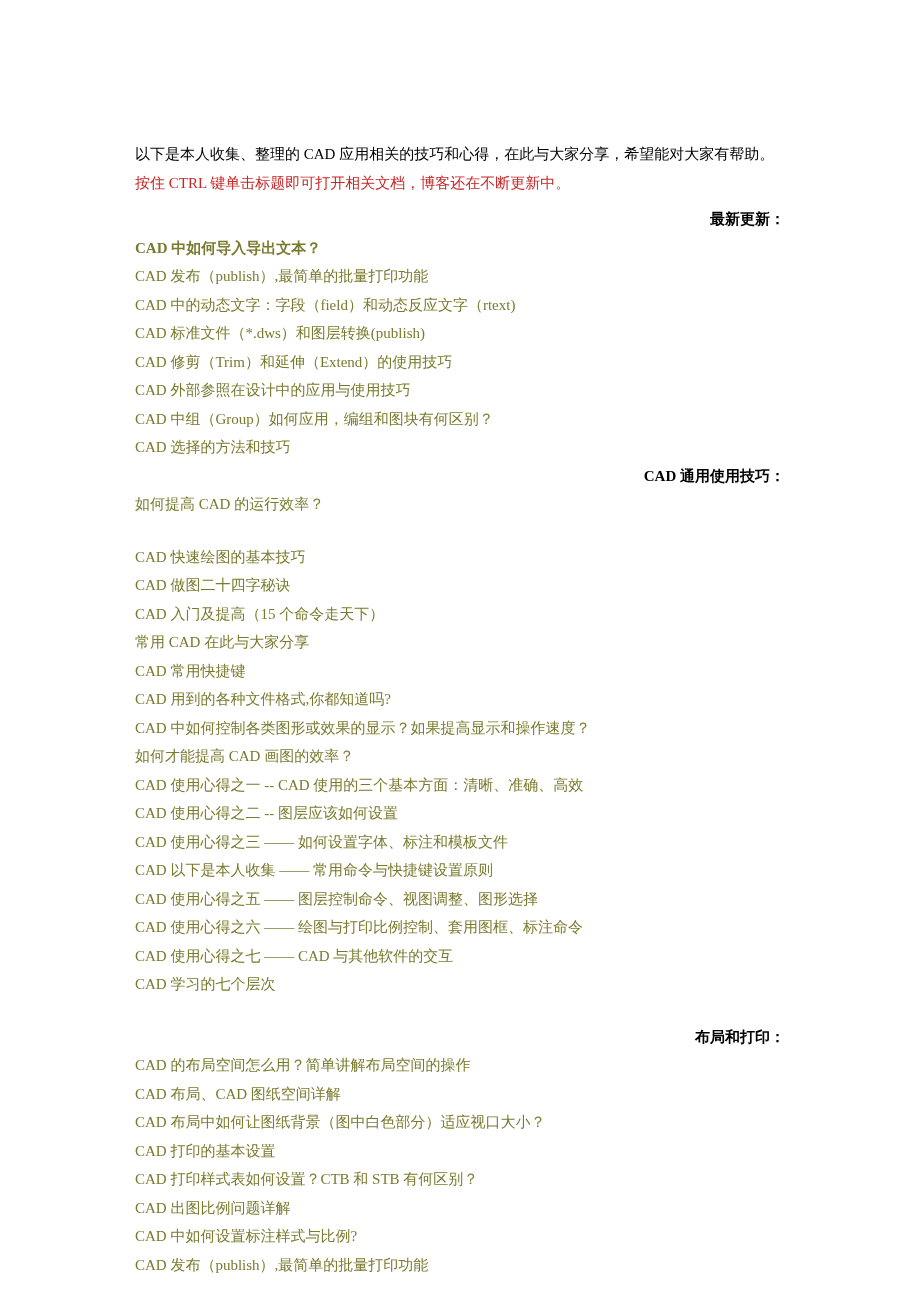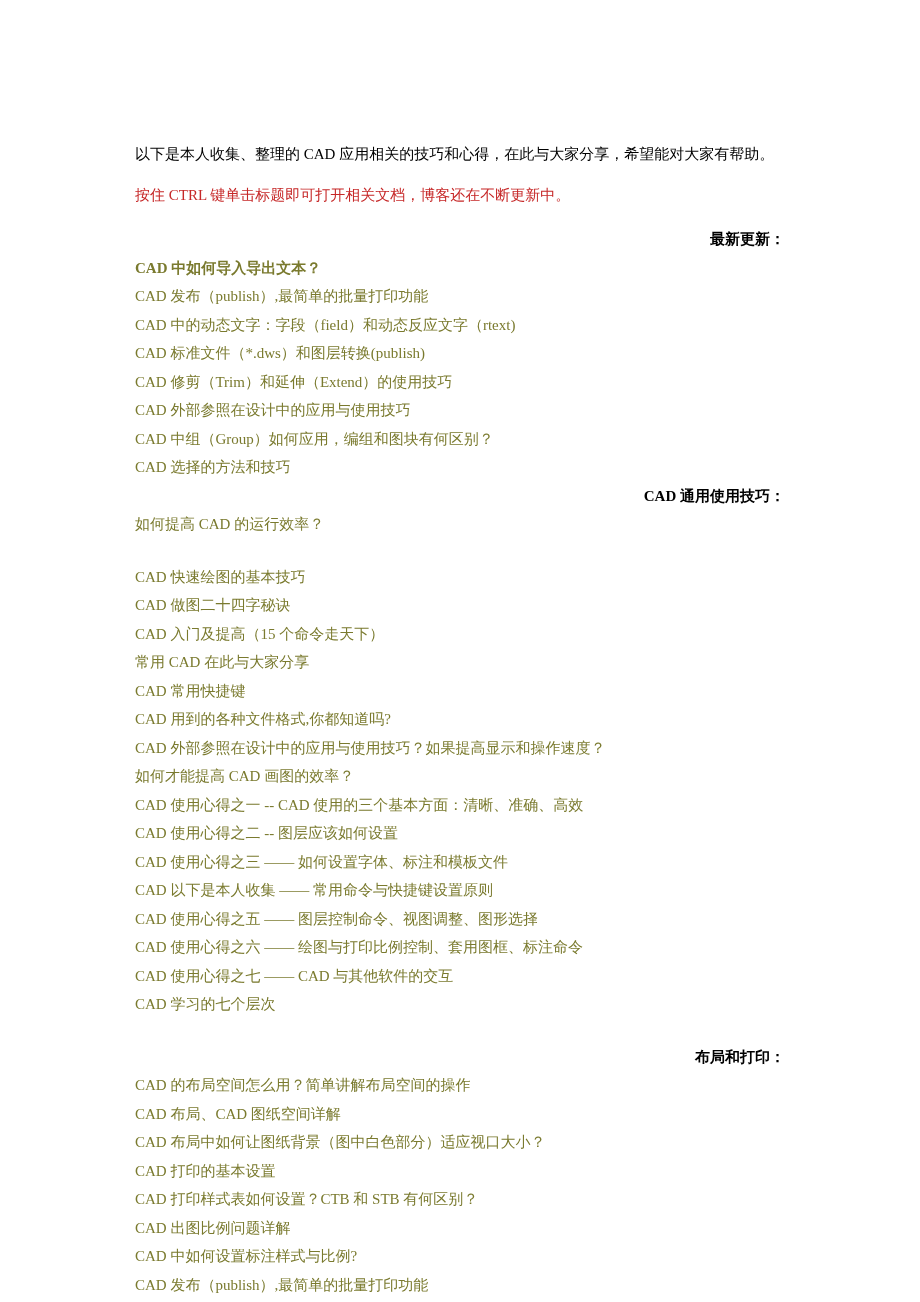--- a/index.html
+++ b/index.html
@@ -11,25 +11,25 @@
       font-family: "SimSun", "宋体", serif;
       font-size: 15px;
       line-height: 1.9;
       background: #fff;
       padding: 140px 135px 80px 135px;
       width: 920px;
       color: #000;
     }
     .intro {
       color: #000;
-      margin-bottom: 12px;
+      margin-bottom: 0;
     }
     .notice {
       color: #c62828;
-      margin-bottom: 16px;
+      margin-bottom: 8px;
     }
     .section-title {
       font-weight: bold;
       color: #000;
       text-align: right;
     }
     .bold-olive {
       font-weight: bold;
       color: #7a7a2e;
     }
@@ -65,21 +65,21 @@
 <div class="link"><a>如何提高 CAD 的运行效率？</a></div>
 
 <div class="spacer"></div>
 
 <div class="link"><a>CAD 快速绘图的基本技巧</a></div>
 <div class="link"><a>CAD 做图二十四字秘诀</a></div>
 <div class="link"><a>CAD 入门及提高（15 个命令走天下）</a></div>
 <div class="link"><a>常用 CAD 在此与大家分享</a></div>
 <div class="link"><a>CAD 常用快捷键</a></div>
 <div class="link"><a>CAD 用到的各种文件格式,你都知道吗?</a></div>
-<div class="link"><a>CAD 外部参照在设计中的应用与使用技巧？如果提高显示和操作速度？</a></div>
+<div class="link"><a>CAD 中如何控制各类图形或效果的显示？如果提高显示和操作速度？</a></div>
 <div class="link"><a>如何才能提高 CAD 画图的效率？</a></div>
 <div class="link"><a>CAD 使用心得之一  --  CAD 使用的三个基本方面：清晰、准确、高效</a></div>
 <div class="link"><a>CAD 使用心得之二  --  图层应该如何设置</a></div>
 <div class="link"><a>CAD 使用心得之三  ——  如何设置字体、标注和模板文件</a></div>
 <div class="link"><a>CAD 以下是本人收集  ——  常用命令与快捷键设置原则</a></div>
 <div class="link"><a>CAD 使用心得之五  ——  图层控制命令、视图调整、图形选择</a></div>
 <div class="link"><a>CAD 使用心得之六  ——  绘图与打印比例控制、套用图框、标注命令</a></div>
 <div class="link"><a>CAD 使用心得之七  ——  CAD 与其他软件的交互</a></div>
 <div class="link"><a>CAD 学习的七个层次</a></div>
 

